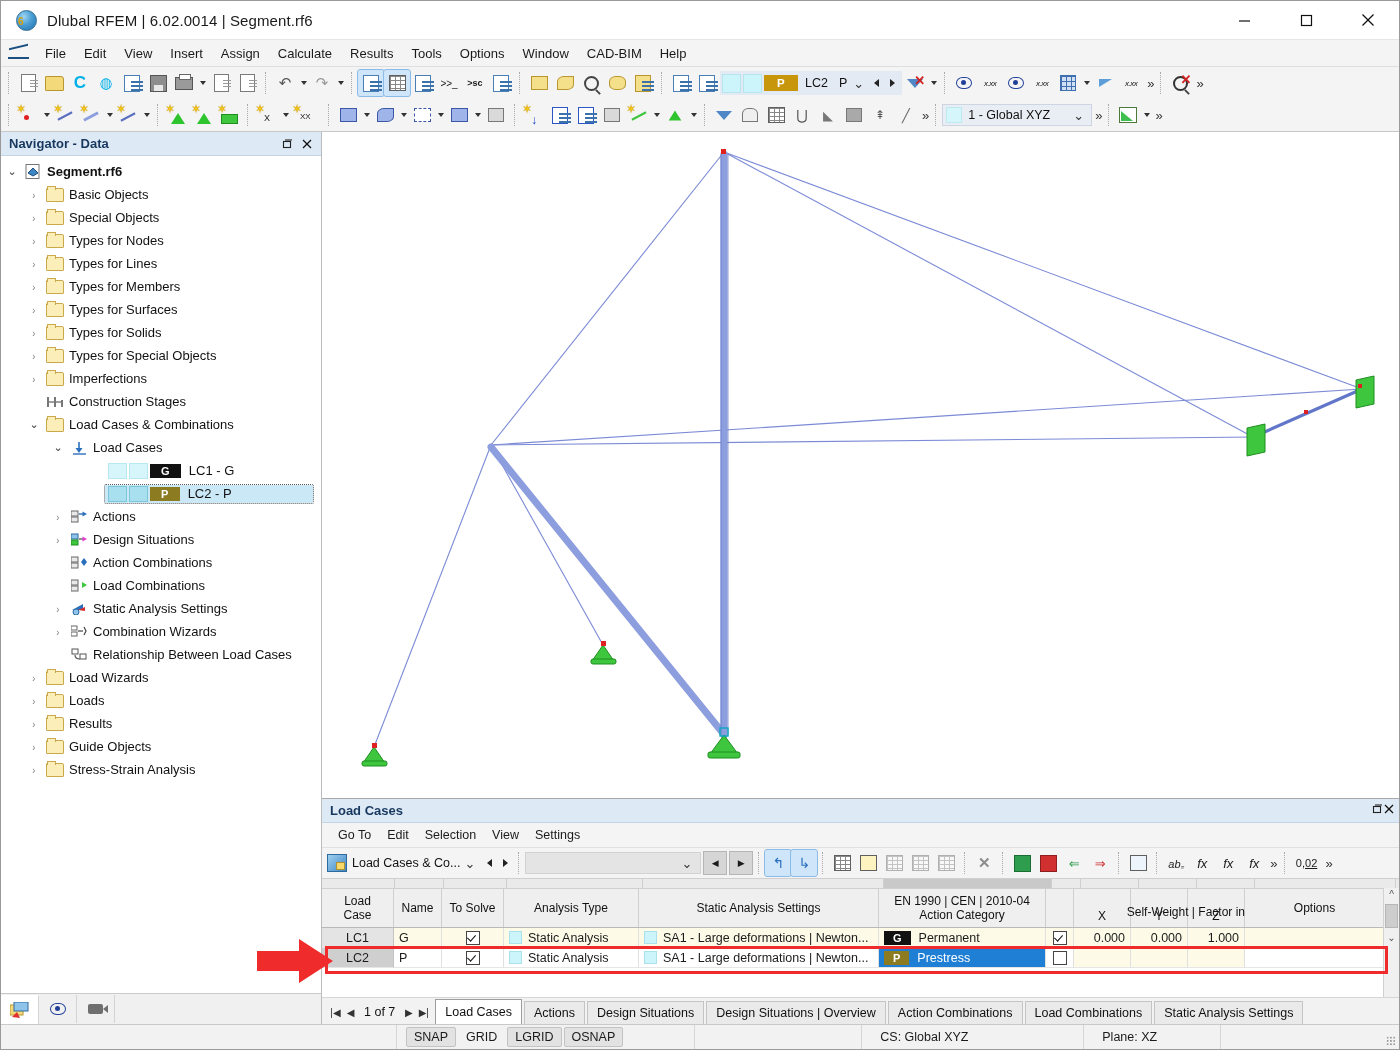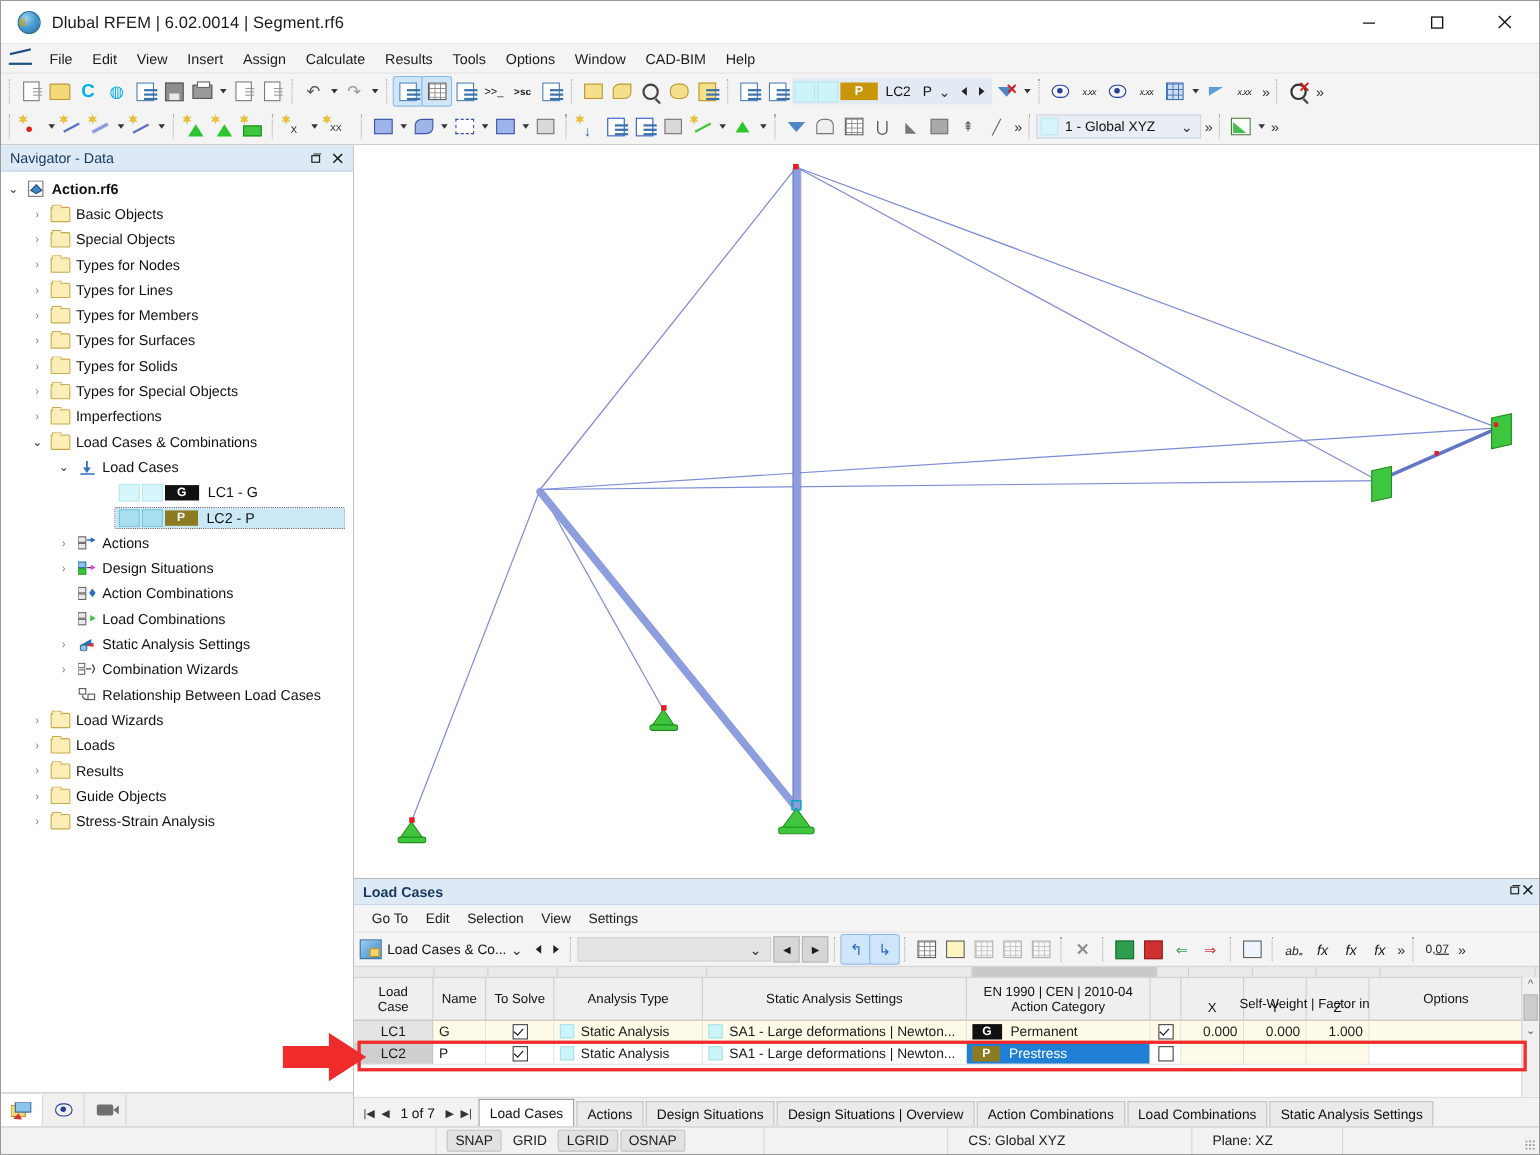--- a/index.html
+++ b/index.html
@@ -113,21 +113,21 @@
   .csbox .txt{font-size:12.5px;flex:1;color:#111;}
 
   
   .body{flex:1;display:flex;min-height:0;}
 
   
   .nav{width:320px;flex:0 0 320px;display:flex;flex-direction:column;background:#fff;
        border-right:1px solid #bcbcbc;}
   .nav-head{height:23px;flex:0 0 23px;background:#ddeaf6;display:flex;align-items:center;
             padding:0 4px 0 8px;border-bottom:1px solid #c3d4e4;}
-  .nav-head .t{font-weight:normal;font-size:13px;flex:1;color:#17375e;}
+  .nav-head .t{font-weight:bold;font-size:13px;flex:1;color:#17375e;}
   .nav-head .b{width:20px;height:19px;display:flex;align-items:center;justify-content:center;color:#1a1a1a;}
   .nav-tree{flex:1;overflow:hidden;padding-top:4px;position:relative;}
   .trow2{height:23px;display:flex;align-items:center;white-space:nowrap;}
   .tw{width:22px;flex:0 0 22px;display:flex;align-items:center;justify-content:center;}
   .exp{color:#7b7b7b;font-size:11px;transform:scaleX(.85);}
   .expd{color:#3b3b3b;font-size:11px;}
   .ficon{width:20px;flex:0 0 20px;display:flex;align-items:center;justify-content:center;margin-right:4px;}
   .folder{width:16px;height:12px;background:#fbeeb8;border:1px solid #c9a94a;border-radius:1px 2px 1px 1px;position:relative;}
   .folder:before{content:"";position:absolute;left:0;top:-3px;width:7px;height:3px;
                  background:#fbeeb8;border:1px solid #c9a94a;border-bottom:0;border-radius:1px 1px 0 0;}
@@ -592,21 +592,21 @@
         <div class="trow2">
           <div class="tw">
               <span class="expd">⌄</span>
             </div>
           <div class="ficon">
             <svg width="16" height="15">
                 <rect x="1" y="0.5" width="13" height="14" fill="#fff" stroke="#777"></rect>
                 <polygon points="3,9 8,4 13,9 8,12" fill="#3f86c4" stroke="#1b4f82"></polygon>
               </svg>
           </div>
-          <div class="tlabel b">Action.rf6</div>
+          <div class="tlabel b">Segment.rf6</div>
         </div>
         <div id="tree-body">
             <div class="trow2">
               <div style="width:22px;flex:0 0 22px"></div>
               <div class="tw">
                 <span class="exp">›</span>
               </div>
               <div class="ficon">
                 <div class="folder"></div>
               </div>
@@ -684,20 +684,33 @@
             </div>
             <div class="trow2">
               <div style="width:22px;flex:0 0 22px"></div>
               <div class="tw">
                 <span class="exp">›</span>
               </div>
               <div class="ficon">
                 <div class="folder"></div>
               </div>
               <div class="tlabel">Imperfections</div>
+            </div>
+            <div class="trow2">
+              <div style="width:22px;flex:0 0 22px"></div>
+              <div class="tw"></div>
+              <div class="ficon">
+                <svg width="17" height="13">
+                  <line x1="1" y1="2" x2="1" y2="12" stroke="#777" stroke-width="2"></line>
+                  <line x1="8" y1="2" x2="8" y2="12" stroke="#777" stroke-width="2"></line>
+                  <line x1="15" y1="5" x2="15" y2="12" stroke="#777" stroke-width="2"></line>
+                  <line x1="1" y1="7" x2="15" y2="7" stroke="#777" stroke-width="1.4"></line>
+                </svg>
+              </div>
+              <div class="tlabel">Construction Stages</div>
             </div>
             <div class="trow2">
               <div style="width:22px;flex:0 0 22px"></div>
               <div class="tw">
                 <span class="expd">⌄</span>
               </div>
               <div class="ficon">
                 <div class="folder"></div>
               </div>
               <div class="tlabel">Load Cases &amp; Combinations</div>
@@ -1074,21 +1087,21 @@
             </div>
           <div class="ti">
               <span style="font-size:13px;font-style:italic;">fx</span>
             </div>
           <div class="ti">
               <span style="font-size:13px;font-style:italic;">fx</span>
             </div>
           <div class="dblchev">»</div>
           <div class="sep"></div>
           <div class="ti wide">
-              <span style="font-size:11px;">0,<u>07</u></span>
+              <span style="font-size:11px;">0,<u>02</u></span>
             </div>
           <div class="dblchev">»</div>
         </div>
 
         <div class="tbl">
           <div class="tbl-top">
             <i style="width:72px"></i>
               <i style="width:48px"></i>
               <i style="width:62px"></i>
             <i style="width:135px"></i>

